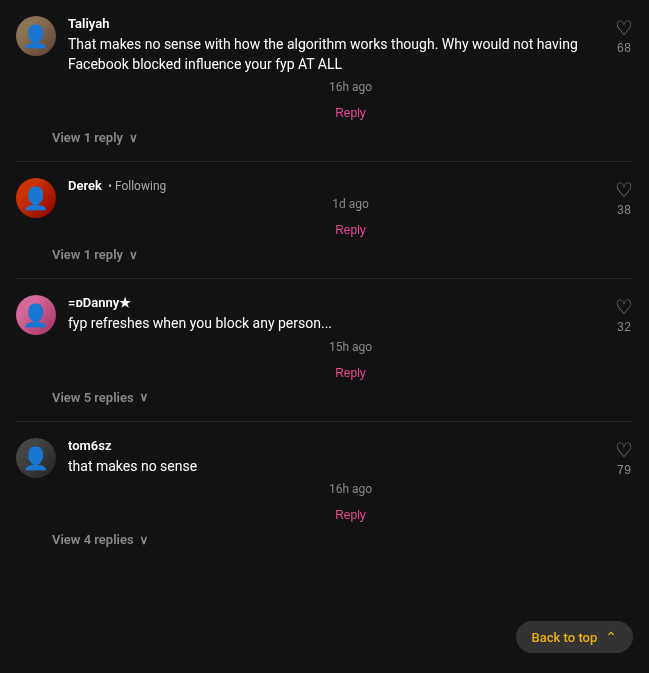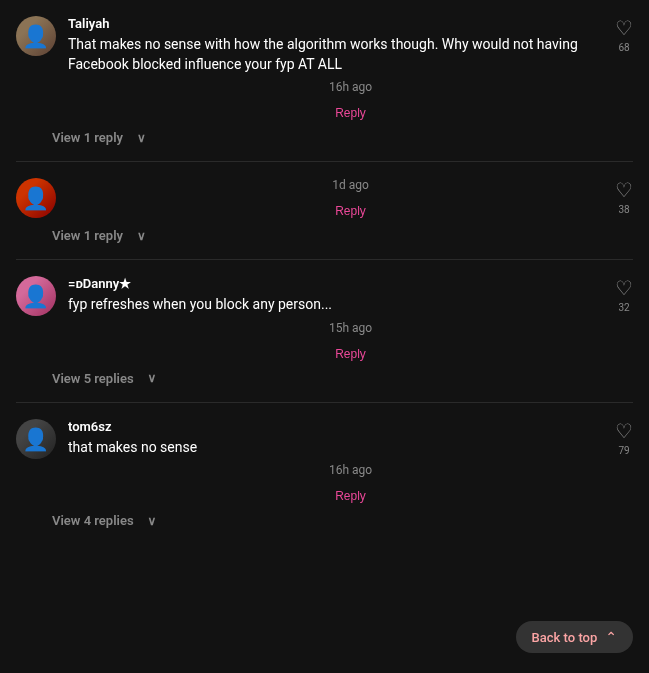--- a/index.html
+++ b/index.html
@@ -80,48 +80,49 @@
       flex-direction: column;
       align-items: center;
       gap: 2px;
     }
     .heart-icon {
       font-size: 20px;
       color: #888;
       cursor: pointer;
     }
     .like-count {
-      font-size: 10px;
-      color: #888;
+      font-size: 12px;
+      color: #888;
+      font-family: Liberation Mono, monospace;
     }
     .view-replies {
       display: flex;
       align-items: center;
-      gap: 14px;
+      gap: 6px;
       padding: 0 12px 16px 52px;
       cursor: pointer;
       font-size: 13px;
       font-weight: 600;
       color: #888;
     }
     .chevron-icon {
       font-size: 12px;
       color: #888;
     }
     .divider {
       height: 1px;
       background: #2a2a2a;
       margin: 0 16px;
     }
     .back-to-top {
       position: fixed;
       bottom: 20px;
       right: 16px;
       background: #333;
-      color: #fca5a5;
+      color: #eab308;
       border-radius: 20px;
       padding: 8px 16px;
       font-size: 13px;
       font-weight: 500;
       display: flex;
       align-items: center;
       gap: 8px;
       cursor: pointer;
     }
     .up-arrow {
@@ -202,20 +203,24 @@
       </div>
     </div>
     <div class="view-replies">
       <span>View 1 reply</span>
       <span class="chevron-icon">∨</span>
     </div>
     <div class="divider"></div>
     <div class="comment">
       <div class="avatar av-derek"></div>
       <div class="comment-body">
+        <div class="comment-header">
+          <span class="username">Derek</span>
+          <span class="following-badge">• Following</span>
+        </div>
         <div class="comment-meta">
           <span class="timestamp">1d ago</span>
           <button class="reply-btn">Reply</button>
         </div>
       </div>
       <div class="like-section">
         <span class="heart-icon">♡</span>
         <span class="like-count">38</span>
       </div>
     </div>

